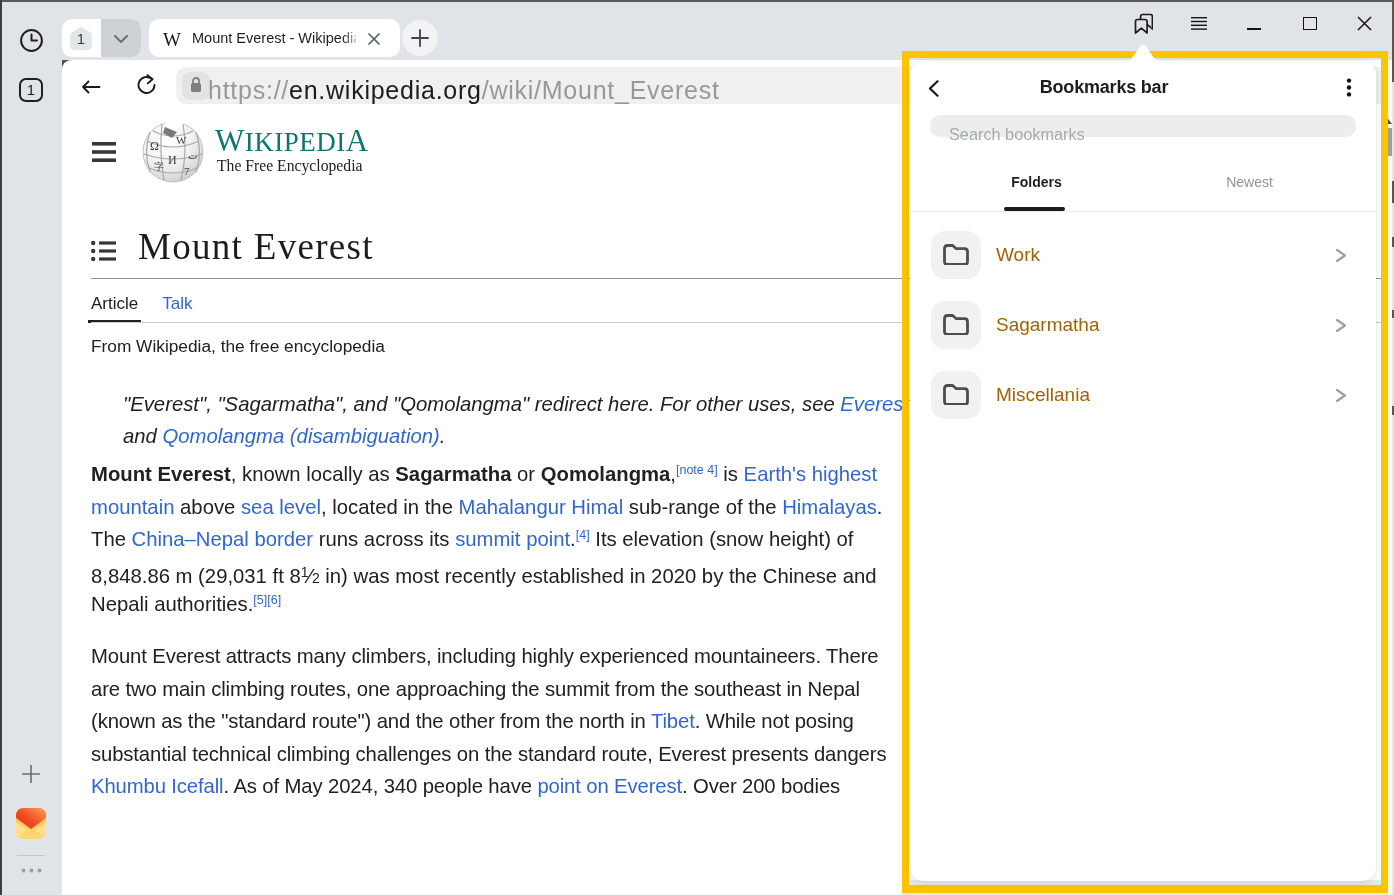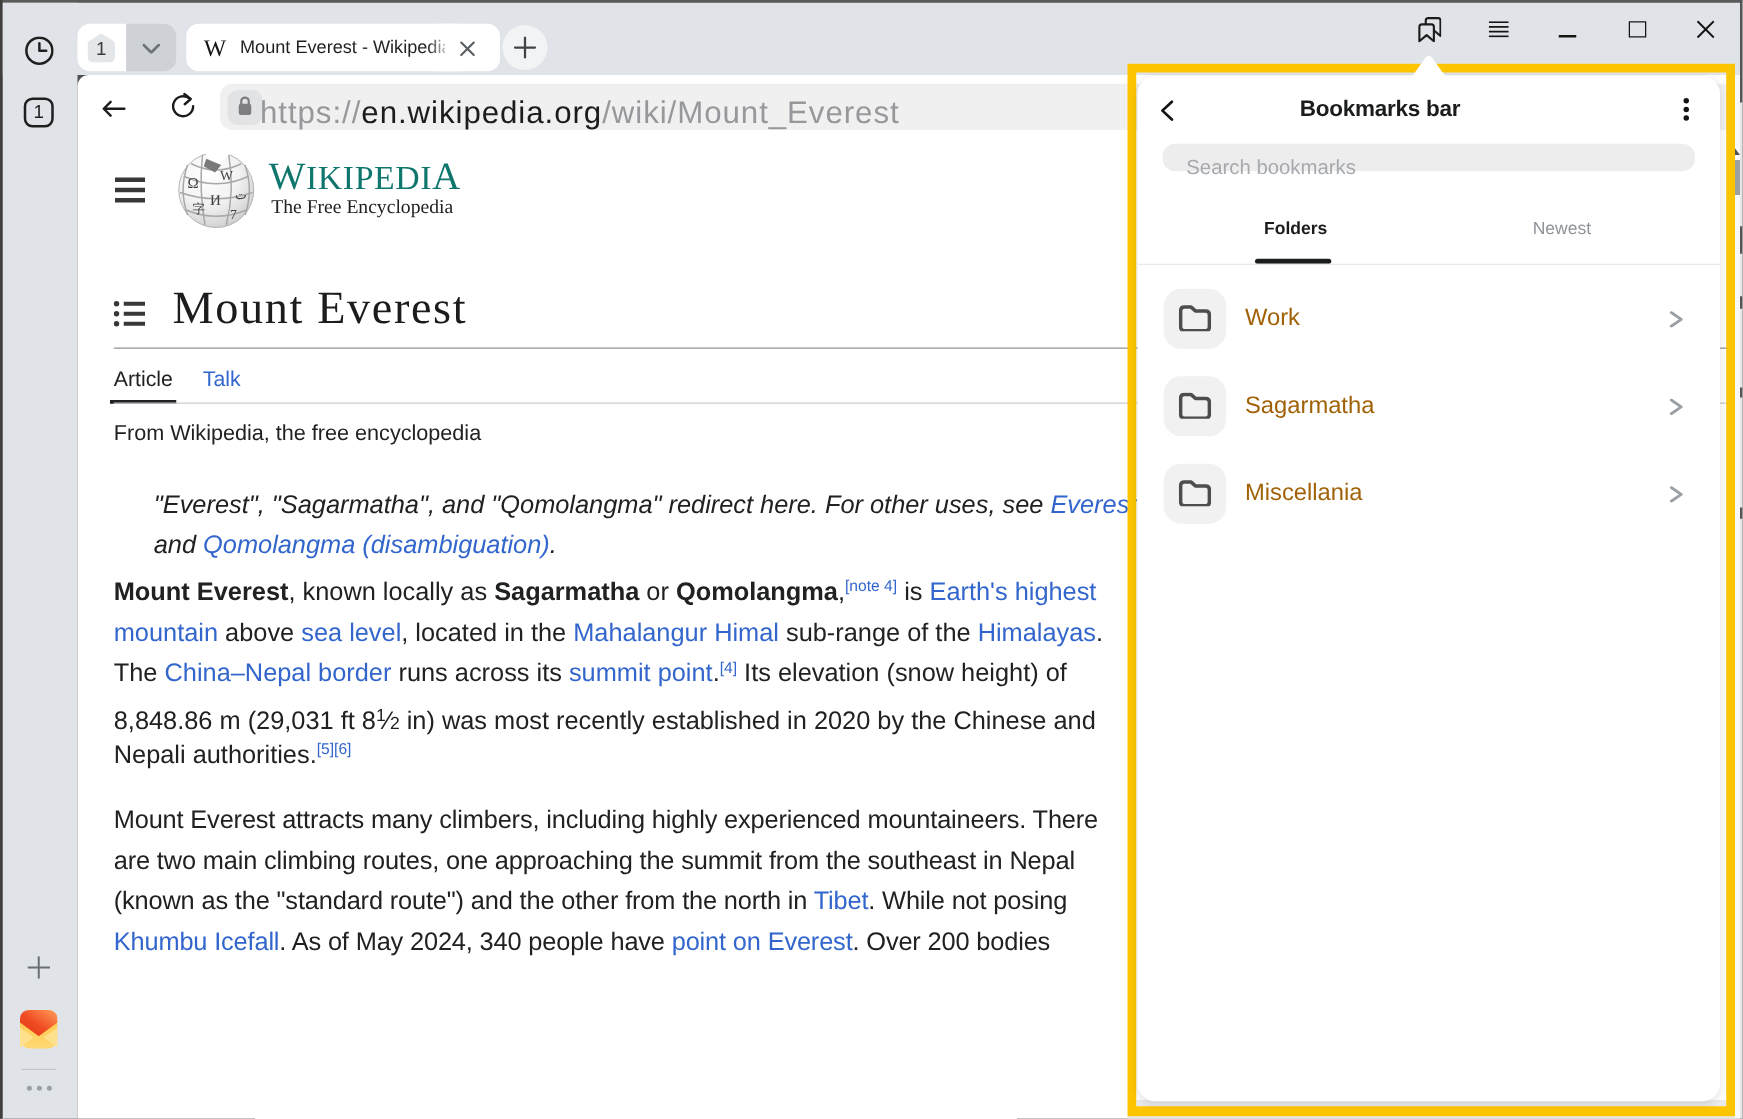--- a/index.html
+++ b/index.html
@@ -142,20 +142,21 @@
       <div class="bodyline"><a class="wl">mountain</a> above <a class="wl">sea level</a>, located in the <a class="wl">Mahalangur Himal</a> sub-range of the <a class="wl">Himalayas</a>.</div>
       <div class="bodyline">The <a class="wl">China–Nepal border</a> runs across its <a class="wl">summit point</a>.<sup class="ref">[4]</sup> Its elevation (snow height) of</div>
       <div class="bodyline">8,848.86&nbsp;m (29,031&nbsp;ft 8<span style="font-size:14px;vertical-align:6px;">1</span>⁄<span style="font-size:14px;">2</span>&nbsp;in) was most recently established in 2020 by the Chinese and</div>
       <div class="bodyline">Nepali authorities.<sup class="ref">[5][6]</sup></div>
     </div>
 
     <div class="abs" id="para2">
       <div class="bodyline">Mount Everest attracts many climbers, including highly experienced mountaineers. There</div>
       <div class="bodyline">are two main climbing routes, one approaching the summit from the southeast in Nepal</div>
       <div class="bodyline">(known as the "standard route") and the other from the north in <a class="wl">Tibet</a>. While not posing</div>
+      <div class="bodyline">substantial technical climbing challenges on the standard route, Everest presents dangers</div>
       <div class="bodyline"><a class="wl">Khumbu Icefall</a>. As of May 2024, 340 people have <a class="wl">point on Everest</a>. Over 200 bodies</div>
     </div>
 
     <div class="abs" style="left:1321px; top:0; width:9px; height:835px; background:#f7f8f8;"></div>
     <div class="abs" style="left:1322px; top:68px; width:8px; height:28px; background:#9da0a3;"></div>
     <svg class="abs ico" style="left:1321px; top:57px;" width="9" height="9" viewBox="0 0 9 9">
         <path d="M0 7 L4.5 1 L9 7 Z" fill="#505153"></path>
       </svg>
   </div>
 

